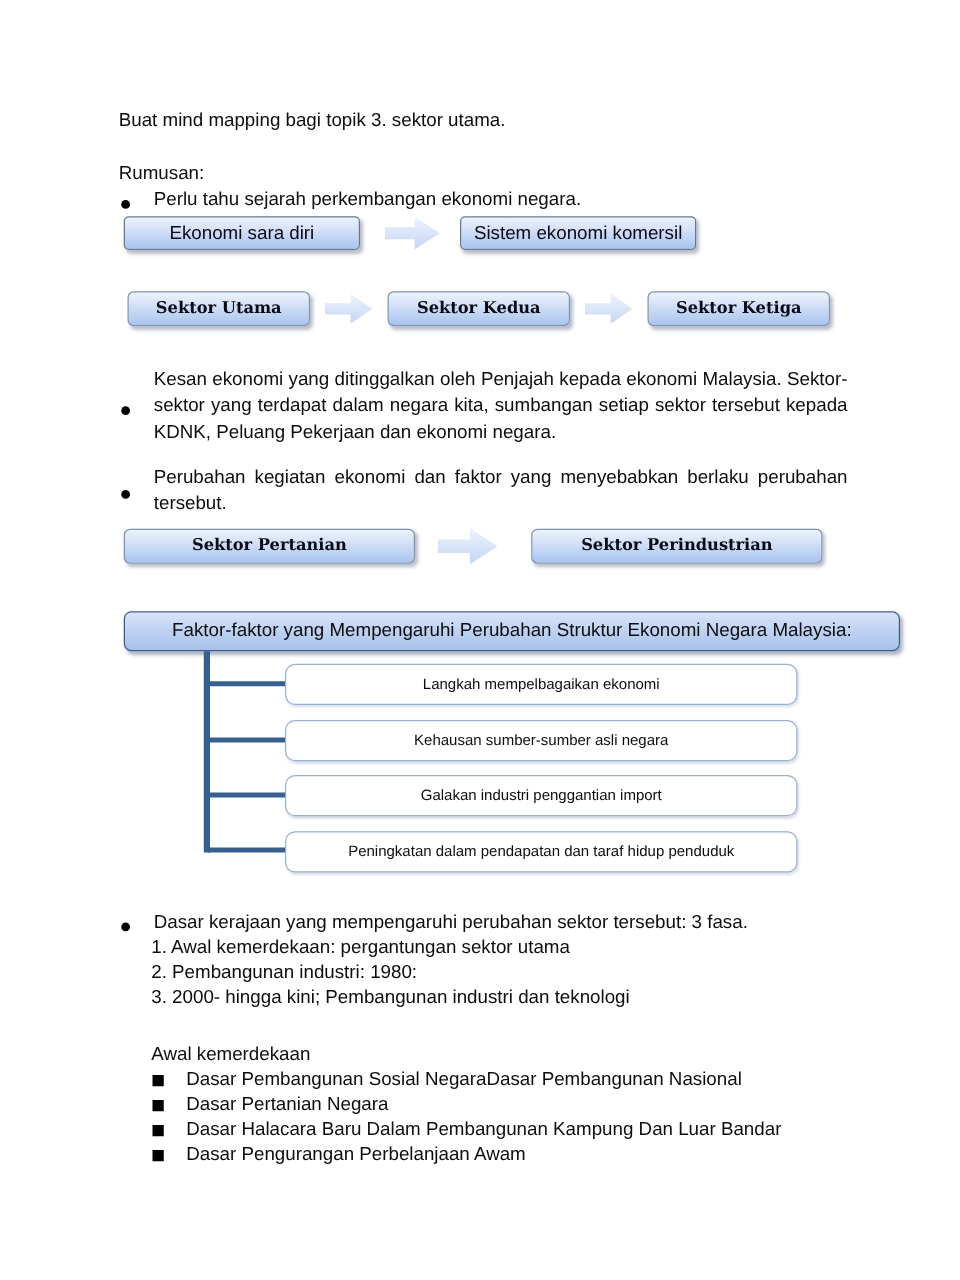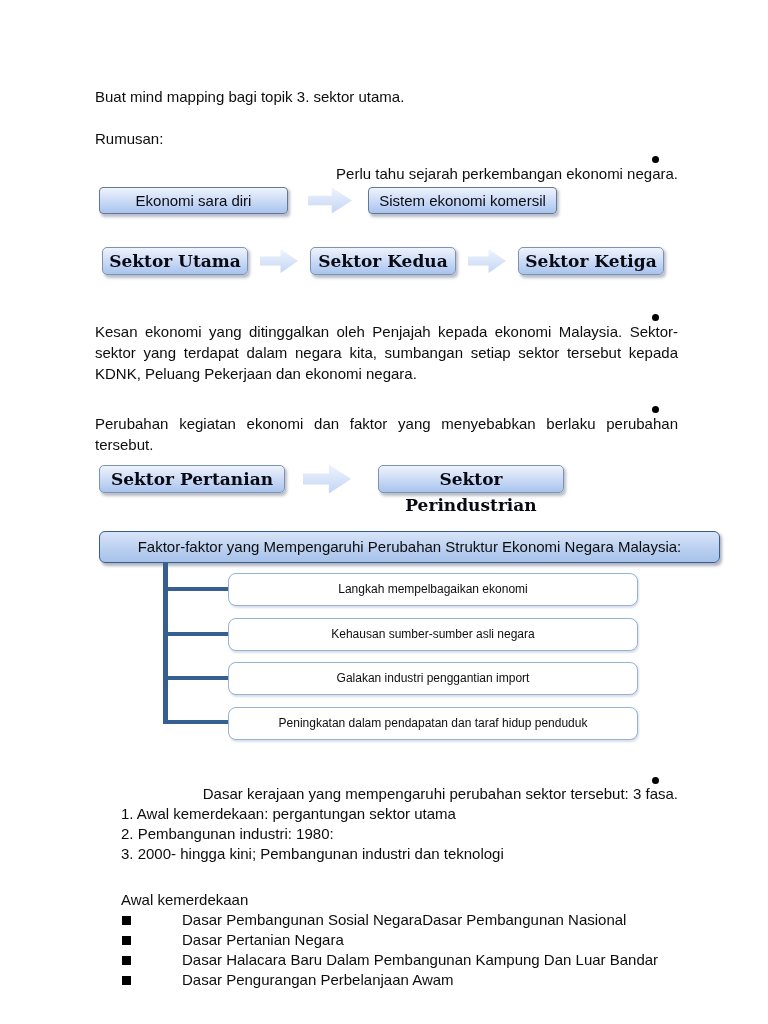--- a/index.html
+++ b/index.html
@@ -15,21 +15,21 @@
     position:absolute;
     left:95px; top:86px;
     width:583px;
     font-size:15px;
     line-height:21px;
   }
   .title-line { margin-bottom:21px; }
   .label-line { margin-top:21px; }
 
   
-  .bullet-row { display:flex; align-items:flex-end;flex-direction:column; }
+  .bullet-row { display:flex; align-items:center; }
   .dot {
     flex:0 0 auto;
     width:7px; height:7px; border-radius:50%;
     background:#000;
     margin:7px 19px 0 2px;
   }
   .bullet-text { flex:1; }
   .justify { text-align:justify; }
 
   
@@ -39,26 +39,26 @@
     border:1px solid #66788f;
     border-radius:4px;
     box-shadow:2px 2.5px 3px rgba(125,135,155,0.55);
     text-align:center;
     color:#0a0a14;
   }
   .gbox.r1 { width:189px; height:27px; line-height:25px; font-size:15px; }
   .gbox.serif {
     font-family:"DejaVu Serif", serif;
     font-weight:bold;
-    font-size:17px;
+    font-size:13px;
     border-radius:5px;
     border-color:#7e93ad;
   }
   .gbox.r2 { width:146px; height:28px; line-height:26px; }
-  .gbox.r3 { width:186px; height:28px; line-height:26px; }
+  .gbox.r3 { width:233px; height:28px; line-height:26px; }
 
   
   .arrow {
     background:linear-gradient(to bottom, #eff4fd 0%, #dbe6f9 45%, #c2d5f4 100%);
     clip-path:polygon(0 32%, 54% 32%, 54% 2%, 100% 50%, 54% 98%, 54% 68%, 0 68%);
     filter:drop-shadow(1px 1.5px 1px rgba(130,145,170,0.55));
   }
   .arrow.a1 { width:44px; height:27px; margin-left:20px; margin-right:16px; }
   .arrow.a2 { width:38px; height:25px; margin-left:12px; margin-right:12px; }
   .arrow.a3 { width:48px; height:30px; margin-left:18px; margin-right:27px; }
@@ -99,21 +99,21 @@
     white-space:nowrap;
   }
   .b1 { top:10px; }  .br1 { top:24px; }
   .b2 { top:55px; }  .br2 { top:69px; }
   .b3 { top:99px; }  .br3 { top:113px; }
   .b4 { top:144px; } .br4 { top:157px; }
 
   
   .numbered { margin-left:26px; line-height:20px; }
   .subheading { margin-left:26px; margin-top:26px; line-height:20px; }
-  .sq-row { display:flex; align-items:flex-start; line-height:20px;gap:33px; }
+  .sq-row { display:flex; align-items:flex-start; line-height:20px; }
   .sq {
     flex:0 0 auto;
     width:9px; height:9px;
     background:#000;
     margin:6px 18px 0 27px;
   }
 </style>
 </head>
 <body>
 

